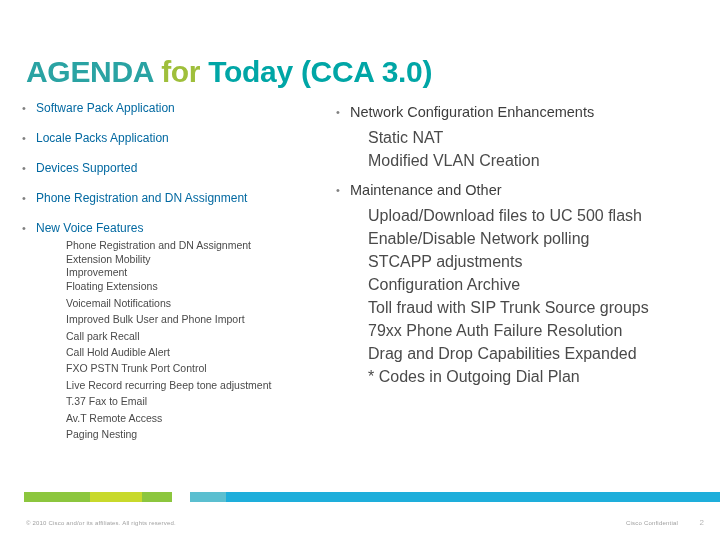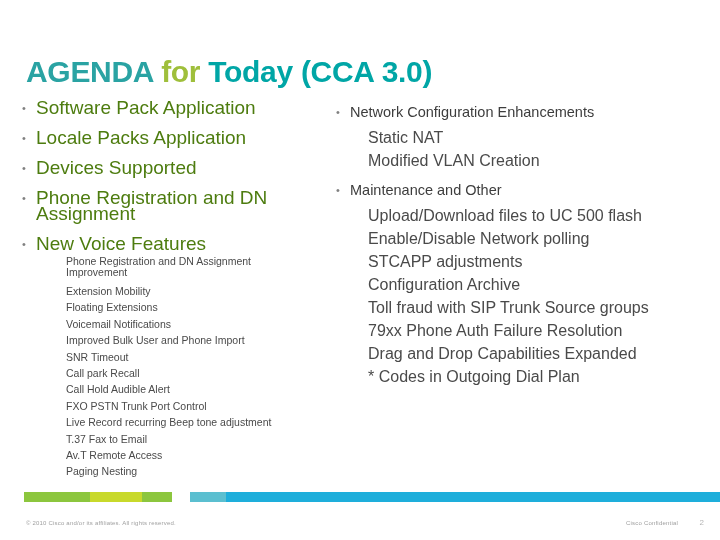--- a/index.html
+++ b/index.html
@@ -54,22 +54,22 @@
   }
   .bullet-dot {
     color: #808080;
     font-size: 11px;
     line-height: 16px;
     width: 14px;
     flex: 0 0 14px;
     text-align: left;
   }
   .bullet-text {
-    color: #4d7c0f;
-    font-size: 19px;
+    color: #0369a1;
+    font-size: 12px;
     line-height: 16px;
   }
   .bullet-text.big {
     font-size: 14.5px;
     color: #3d3d3d;
     text-align: center;
   }
 
   .sub-list {
     margin: 4px 0 0 44px;
@@ -191,26 +191,25 @@
       <span class="bullet-text">Phone Registration and DN Assignment</span>
     </div>
 
     <div class="bullet-row" style="margin-bottom:4px;">
       <span class="bullet-dot">•</span>
       <span class="bullet-text">New Voice Features</span>
     </div>
 
     <div class="sub-list">
       <div class="sub-item tight">Phone Registration and DN Assignment</div>
+      <div class="sub-item">Extension Mobility</div>
       <div class="sub-item tight">Improvement</div>
-      <div class="sub-item">Extension Mobility</div>
       <div class="sub-item">Floating Extensions</div>
       <div class="sub-item">Voicemail Notifications</div>
       <div class="sub-item">Improved Bulk User and Phone Import</div>
-      <div class="sub-item">SNR Timeout</div>
       <div class="sub-item">Call park Recall</div>
       <div class="sub-item">Call Hold Audible Alert</div>
       <div class="sub-item">FXO PSTN Trunk Port Control</div>
       <div class="sub-item">Live Record recurring Beep tone adjustment</div>
       <div class="sub-item">T.37 Fax to Email</div>
       <div class="sub-item">Av.T Remote Access</div>
       <div class="sub-item">Paging Nesting</div>
     </div>
   </div>
 

